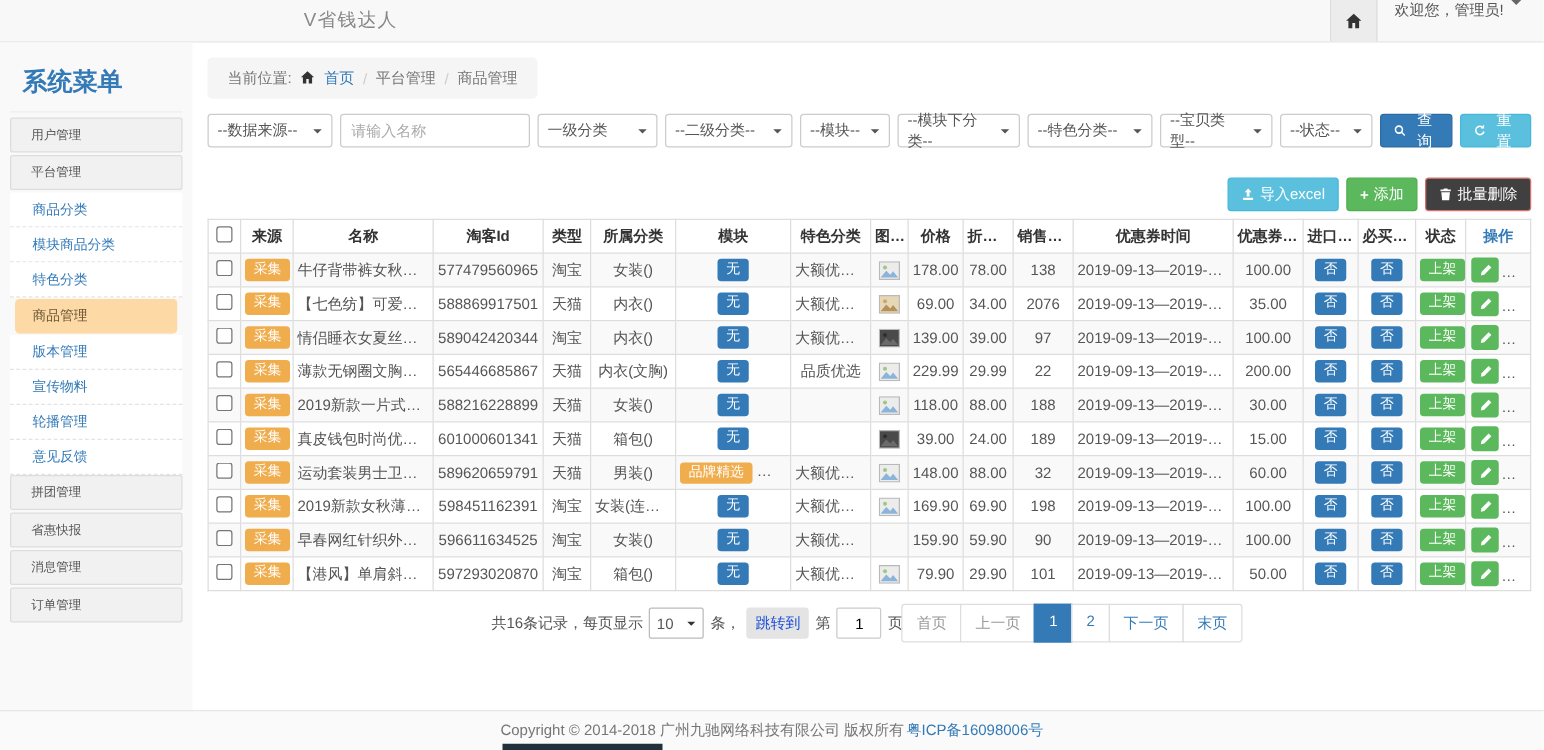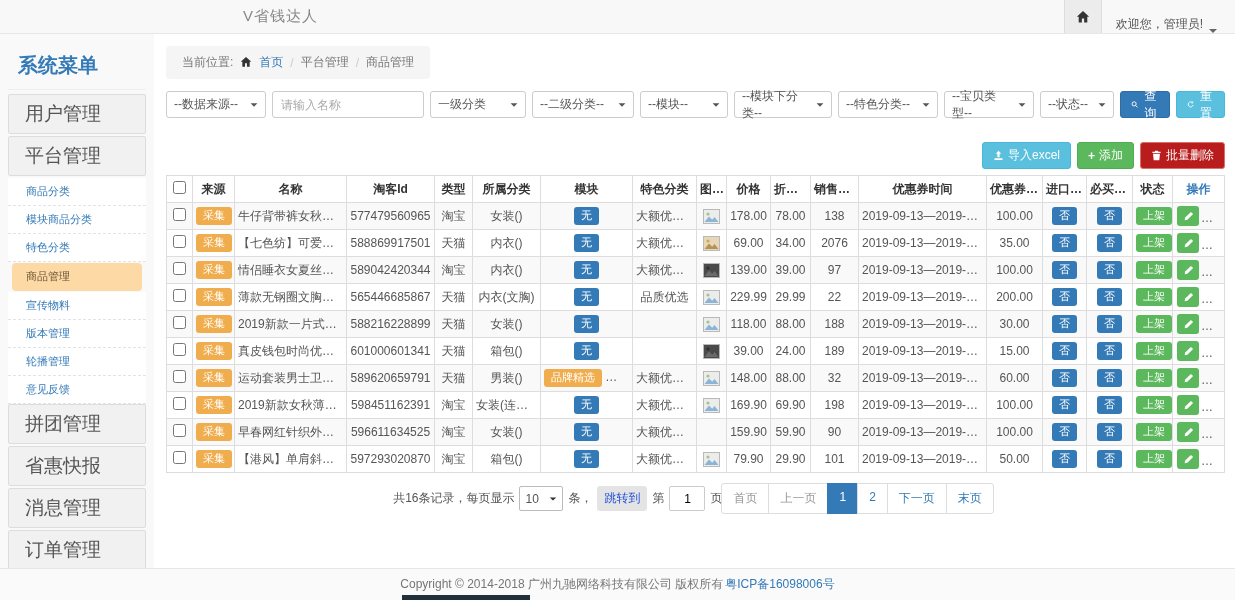--- a/index.html
+++ b/index.html
@@ -7,50 +7,50 @@
   body {
     font-family: "Liberation Sans", "DejaVu Sans", sans-serif;
     font-size: 12px; color:#333; background:#fff; position:relative; overflow:hidden;
   }
   
   .topbar { height:34px; background:#f8f8f8; border-bottom:1px solid #e7e7e7; display:flex; align-items:center; }
   .topbar-title { margin-left:243px; font-size:15px; color:#888; letter-spacing:1px; }
   .topbar-right { margin-left:auto; display:flex; align-items:stretch; height:100%; }
   .home-box { width:38px; background:#ececec; border-left:1px solid #ddd; border-right:1px solid #ddd; display:flex; align-items:center; justify-content:center; color:#333; cursor:pointer; }
   .home-box svg { width:14px; height:14px; fill:#333; }
-  .welcome { display:flex; align-items:flex-end; gap:6px; padding:0 18px 0 14px; color:#555; cursor:pointer; }
+  .welcome { display:flex; align-items:flex-start; gap:6px; padding:0 18px 0 14px; color:#555; cursor:pointer; }
   .caret { width:0; height:0; border-left:4px solid transparent; border-right:4px solid transparent; border-top:4px solid #666; display:inline-block; }
   
   .layout { display:flex; align-items:flex-start; height:534px; }
   .sidebar-col { width:200px; background:#f9f9f9; height:100%; padding:6px 8px 0 8px; overflow:hidden; }
   .side-heading { color:#337ab7; font-weight:bold; font-size:20px; padding:12px 10px 10px; border-bottom:1px solid #eee; margin-bottom:4px; }
   .side-item { display:block; text-decoration:none; cursor:pointer; }
-  .side-top { background:#f1f1f1; border:1px solid #ddd; border-radius:2px; color:#555; font-size:19px; padding:6px 16px; margin-bottom:2px; }
+  .side-top { background:#f1f1f1; border:1px solid #ddd; border-radius:2px; color:#555; font-size:10px; padding:6px 16px; margin-bottom:2px; }
   .side-sub { background:#fff; color:#337ab7; font-size:11px; padding:6px 18px; border-bottom:1px dashed #e3e3e3; }
   .side-sub.is-active { background:#fdd9a6; color:#6b5636; border-radius:4px; border-bottom-color:transparent; margin:1px 4px; padding:6px 14px; }
   
   .main { flex:1; padding:6px 10px 0 12px; height:100%; }
   .breadcrumb { display:inline-flex; align-items:center; gap:7px; background:#f5f5f5; border-radius:4px; padding:8px 16px; color:#777; margin:6px 0 12px; }
   .breadcrumb .home-ic svg { width:12px; height:12px; fill:#333; vertical-align:-1px; }
   .bc-home { color:#337ab7; cursor:pointer; }
   .bc-sep { color:#ccc; }
   
   .filter-bar { display:flex; gap:6px; align-items:center; margin-bottom:4px; }
   .f-select { height:27px; border:1px solid #ccc; border-radius:3px; background:#fff; display:flex; align-items:center; justify-content:space-between; padding:0 7px; color:#555; cursor:pointer; flex:0 0 auto; }
   .f-select .caret { border-top-color:#555; transform:scale(.85); }
   .f-select span { margin-right:8px; }
   .f-input { height:27px; border:1px solid #ccc; border-radius:3px; padding:0 8px; width:152px; font-size:12px; color:#333; font-family:inherit; }
   .f-input::placeholder { color:#aaa; }
-  .fw1{width:100px;} .fw2{width:96px;} .fw3{width:102px;} .fw4{width:88px;} .fw5{width:98px;} .fw6{width:100px;} .fw7{width:90px;} .fw8{width:74px;}
+  .fw1{width:100px;} .fw2{width:96px;} .fw3{width:102px;} .fw4{width:72px;} .fw5{width:98px;} .fw6{width:100px;} .fw7{width:90px;} .fw8{width:74px;}
   .btn { height:27px; border:1px solid transparent; border-radius:3px; color:#fff; font-size:12px; padding:0 10px; display:inline-flex; align-items:center; gap:4px; cursor:pointer; font-family:inherit; }
   .btn svg { width:11px; height:11px; }
   .btn-primary { background:#337ab7; border-color:#2e6da4; }
   .btn-info { background:#5bc0de; border-color:#46b8da; }
   .btn-success { background:#5cb85c; border-color:#4cae4c; }
-  .btn-danger { background:#b91c1c; border-color:#d9706c; }
+  .btn-danger { background:#404040; border-color:#d9706c; }
   
   .toolbar { display:flex; justify-content:flex-end; gap:6px; margin:24px 0 6px; }
   
   table { width:100%; border-collapse:collapse; table-layout:fixed; }
   th, td { border:1px solid #ddd; text-align:center; padding:3px 3px; white-space:nowrap; overflow:hidden; text-overflow:ellipsis; vertical-align:middle; height:26px; color:#555; }
   th { color:#333; font-weight:bold; height:27px; background:#fff; }
   tbody tr:nth-child(odd) { background:#f9f9f9; }
   th.op-head { color:#337ab7; }
   .badge { display:inline-block; padding:2px 7px; border-radius:3px; color:#fff; font-size:11px; line-height:1.25; }
   .bg-warn { background:#f0ad4e; }
@@ -101,22 +101,22 @@
 
   <aside class="sidebar-col">
     <div class="side-heading">系统菜单</div>
     <nav>
         <a class="side-item side-top">用户管理</a>
         <a class="side-item side-top">平台管理</a>
         <a class="side-item side-sub">商品分类</a>
         <a class="side-item side-sub">模块商品分类</a>
         <a class="side-item side-sub">特色分类</a>
         <a class="side-item side-sub is-active">商品管理</a>
+        <a class="side-item side-sub">版本管理</a>
         <a class="side-item side-sub">宣传物料</a>
-        <a class="side-item side-sub">版本管理</a>
         <a class="side-item side-sub">轮播管理</a>
         <a class="side-item side-sub">意见反馈</a>
         <a class="side-item side-top">拼团管理</a>
         <a class="side-item side-top">省惠快报</a>
         <a class="side-item side-top">消息管理</a>
         <a class="side-item side-top">订单管理</a>
       </nav>
   </aside>
 
   <main class="main">

